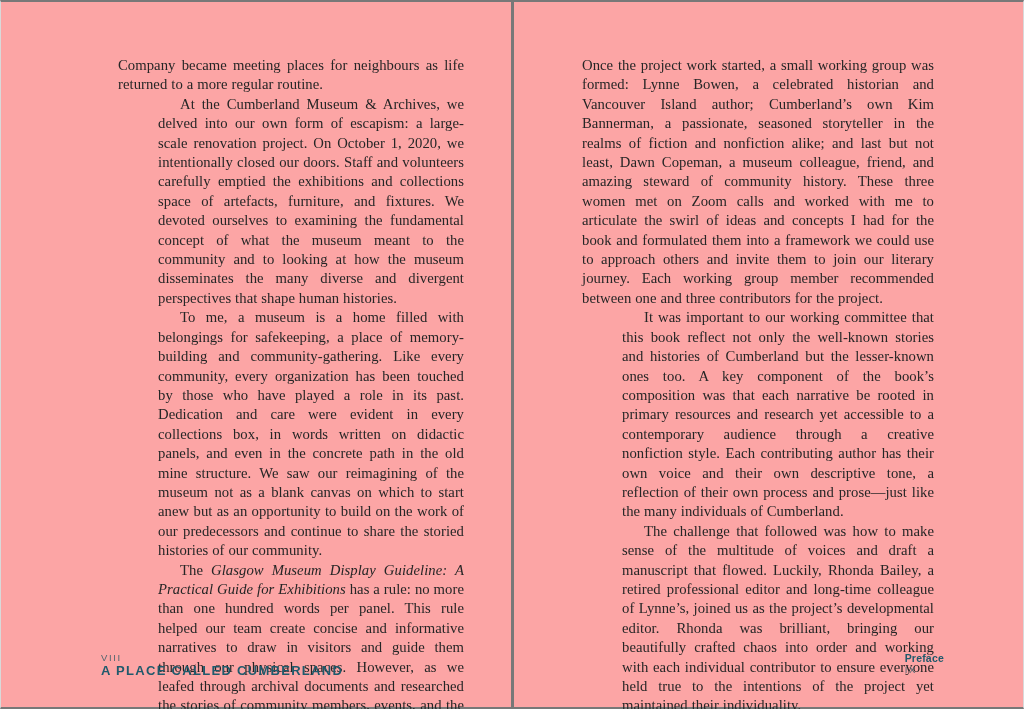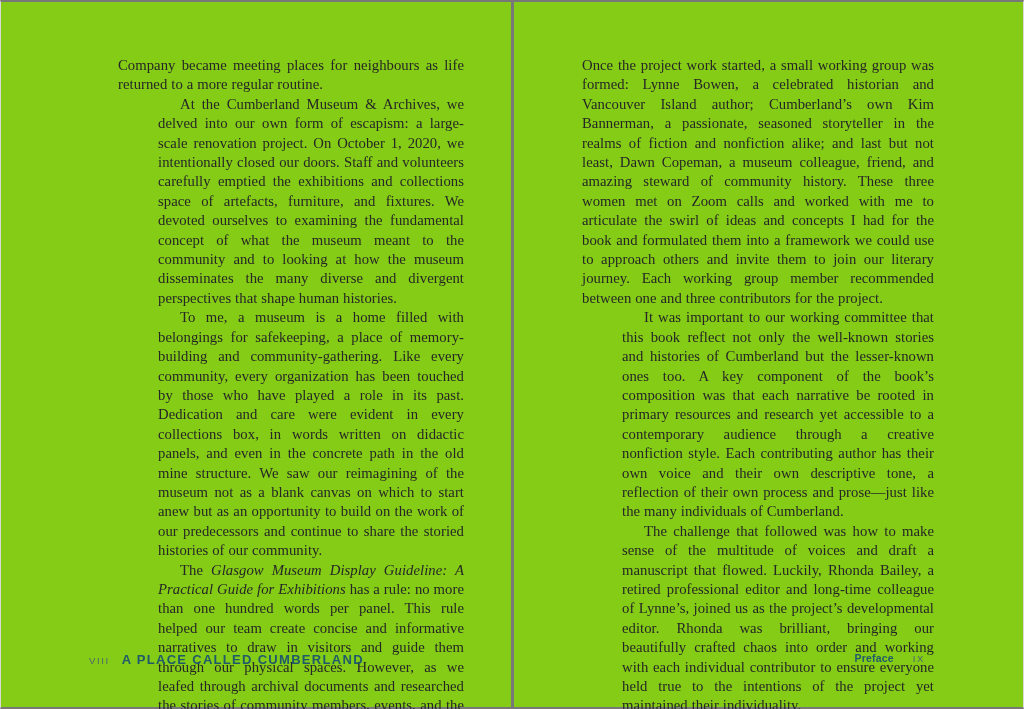--- a/index.html
+++ b/index.html
@@ -13,21 +13,21 @@
   html, body {
     margin: 0; padding: 0;
     width: 1024px; height: 709px;
     background: #ffffff;
     font-family: "Liberation Serif", serif;
     overflow: hidden;
   }
   .spread {
     position: relative;
     width: 1024px; height: 709px;
-    background: #84cc16;
+    background: #fca5a5;
     border-top: 2px solid var(--frame);
     border-bottom: 2px solid var(--frame);
     border-left: 1px solid var(--edge);
     border-right: 1px solid var(--edge);
   }
   .gutter {
     position: absolute;
     left: 510px; top: 0; bottom: 0;
     width: 3px;
     background: var(--frame);
@@ -57,20 +57,21 @@
   }
   p.para.indent { text-indent: 22px; margin-left: 40px; }
   p.para em { }
   .footer {
     position: absolute;
     top: 650px;
     font-family: "Liberation Sans", sans-serif;
     display: flex;
     align-items: baseline;
     white-space: nowrap;
+    flex-direction: column;
   }
   .footer-left  { left: 88px; }
   .footer-right { right: 99px; }
   .folio {
     font-size: 9.5px;
     letter-spacing: 1.6px;
     color: var(--folio);
     font-weight: 400;
   }
   .running-head {

